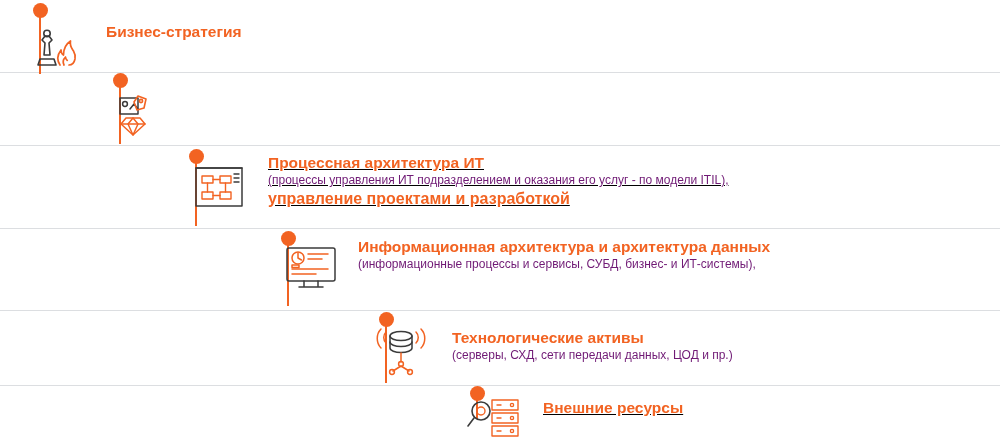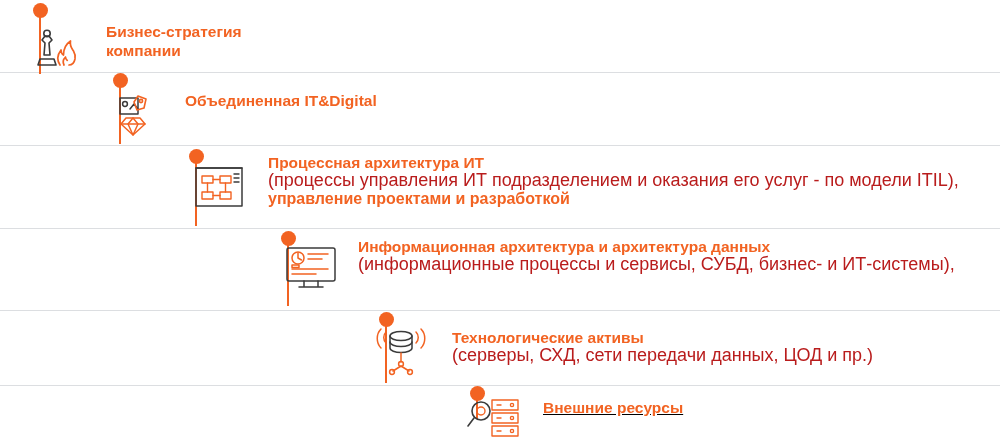--- a/index.html
+++ b/index.html
@@ -54,22 +54,22 @@
     position: absolute;
   }
   .title {
     color: #f26322;
     font-weight: bold;
     font-size: 15.5px;
     line-height: 19px;
     white-space: nowrap;
   }
   .sub {
-    color: #b91c1c;
-    font-size: 18px;
+    color: #701a75;
+    font-size: 12px;
     line-height: 17px;
     white-space: nowrap;
   }
   .accent-line {
     color: #f26322;
     font-weight: bold;
     font-size: 16px;
     line-height: 20px;
     white-space: nowrap;
   }
@@ -100,21 +100,20 @@
 
         <g fill="none" stroke="#f26322" stroke-width="1.7" stroke-linejoin="round" stroke-linecap="round">
           <path d="M32 45 c-4 -6 -2 -11 1 -15 0 3 1 4 2.5 5 0 -6 2.5 -11 7 -14 -1 5 1 7 3 10 1.5 2.5 2 5 1.5 8 -0.7 3.5 -3 6 -6 6"></path>
           <path d="M36 45 c-1.5 -3 -0.5 -6 1.5 -8 0 2 0.8 2.8 1.8 3.4"></path>
         </g>
       </svg>
     </div>
 
     <div class="text-block" style="left:106px; top:22px;">
       <div class="title">Бизнес-стратегия</div>
-      <div class="title">компании</div>
     </div>
   </div>
 
   <div class="level">
     <div class="dot" style="left:113px; top:73px;"></div>
     <div class="stem" style="left:119px; top:86px; height:58px;"></div>
 
     <div class="icon-box" style="left:108px; top:88px;">
       <svg width="54" height="54" viewBox="0 0 54 54">
         <g fill="none" stroke="#3b3b3b" stroke-width="1.5" stroke-linejoin="round" stroke-linecap="round">
@@ -128,21 +127,20 @@
         </g>
         <g fill="none" stroke="#3b3b3b" stroke-width="1.5" stroke-linejoin="round" stroke-linecap="round">
           <path d="M18 30 h14 l5 6 -12 11 -12 -11 z" stroke="#f26322"></path>
           <path d="M13 36 h24" stroke="#f26322"></path>
           <path d="M25 30 l-5 6 5 11 5 -11 -5 -6" stroke="#f26322"></path>
         </g>
       </svg>
     </div>
 
     <div class="text-block" style="left:185px; top:91px;">
-      <div class="title">Объединенная IT&amp;Digital</div>
     </div>
   </div>
 
   <div class="level">
     <div class="dot" style="left:189px; top:149px;"></div>
     <div class="stem" style="left:195px; top:162px; height:64px;"></div>
 
     <div class="icon-box" style="left:190px; top:160px;">
       <svg width="62" height="58" viewBox="0 0 62 58">
         <g fill="none" stroke="#3b3b3b" stroke-width="1.5" stroke-linejoin="round" stroke-linecap="round">
@@ -158,21 +156,21 @@
           <path d="M17.5 23 v9"></path>
           <path d="M23 35.5 h7"></path>
           <path d="M35.5 23 v9"></path>
         </g>
         <g fill="none" stroke="#3b3b3b" stroke-width="1.4" stroke-linecap="round">
           <path d="M44 14 h5 M44 18 h5 M44 22 h5"></path>
         </g>
       </svg>
     </div>
 
-    <div class="text-block" style="left:268px; top:153px;">
+    <div class="text-block" style="left:268px; top:153px;text-decoration:underline;">
       <div class="title">Процессная архитектура ИТ</div>
       <div class="sub">(процессы управления ИТ подразделением и оказания его услуг - по модели ITIL),</div>
       <div class="accent-line">управление проектами и разработкой</div>
     </div>
   </div>
 
   <div class="level">
     <div class="dot" style="left:281px; top:231px;"></div>
     <div class="stem" style="left:287px; top:244px; height:62px;"></div>
 

